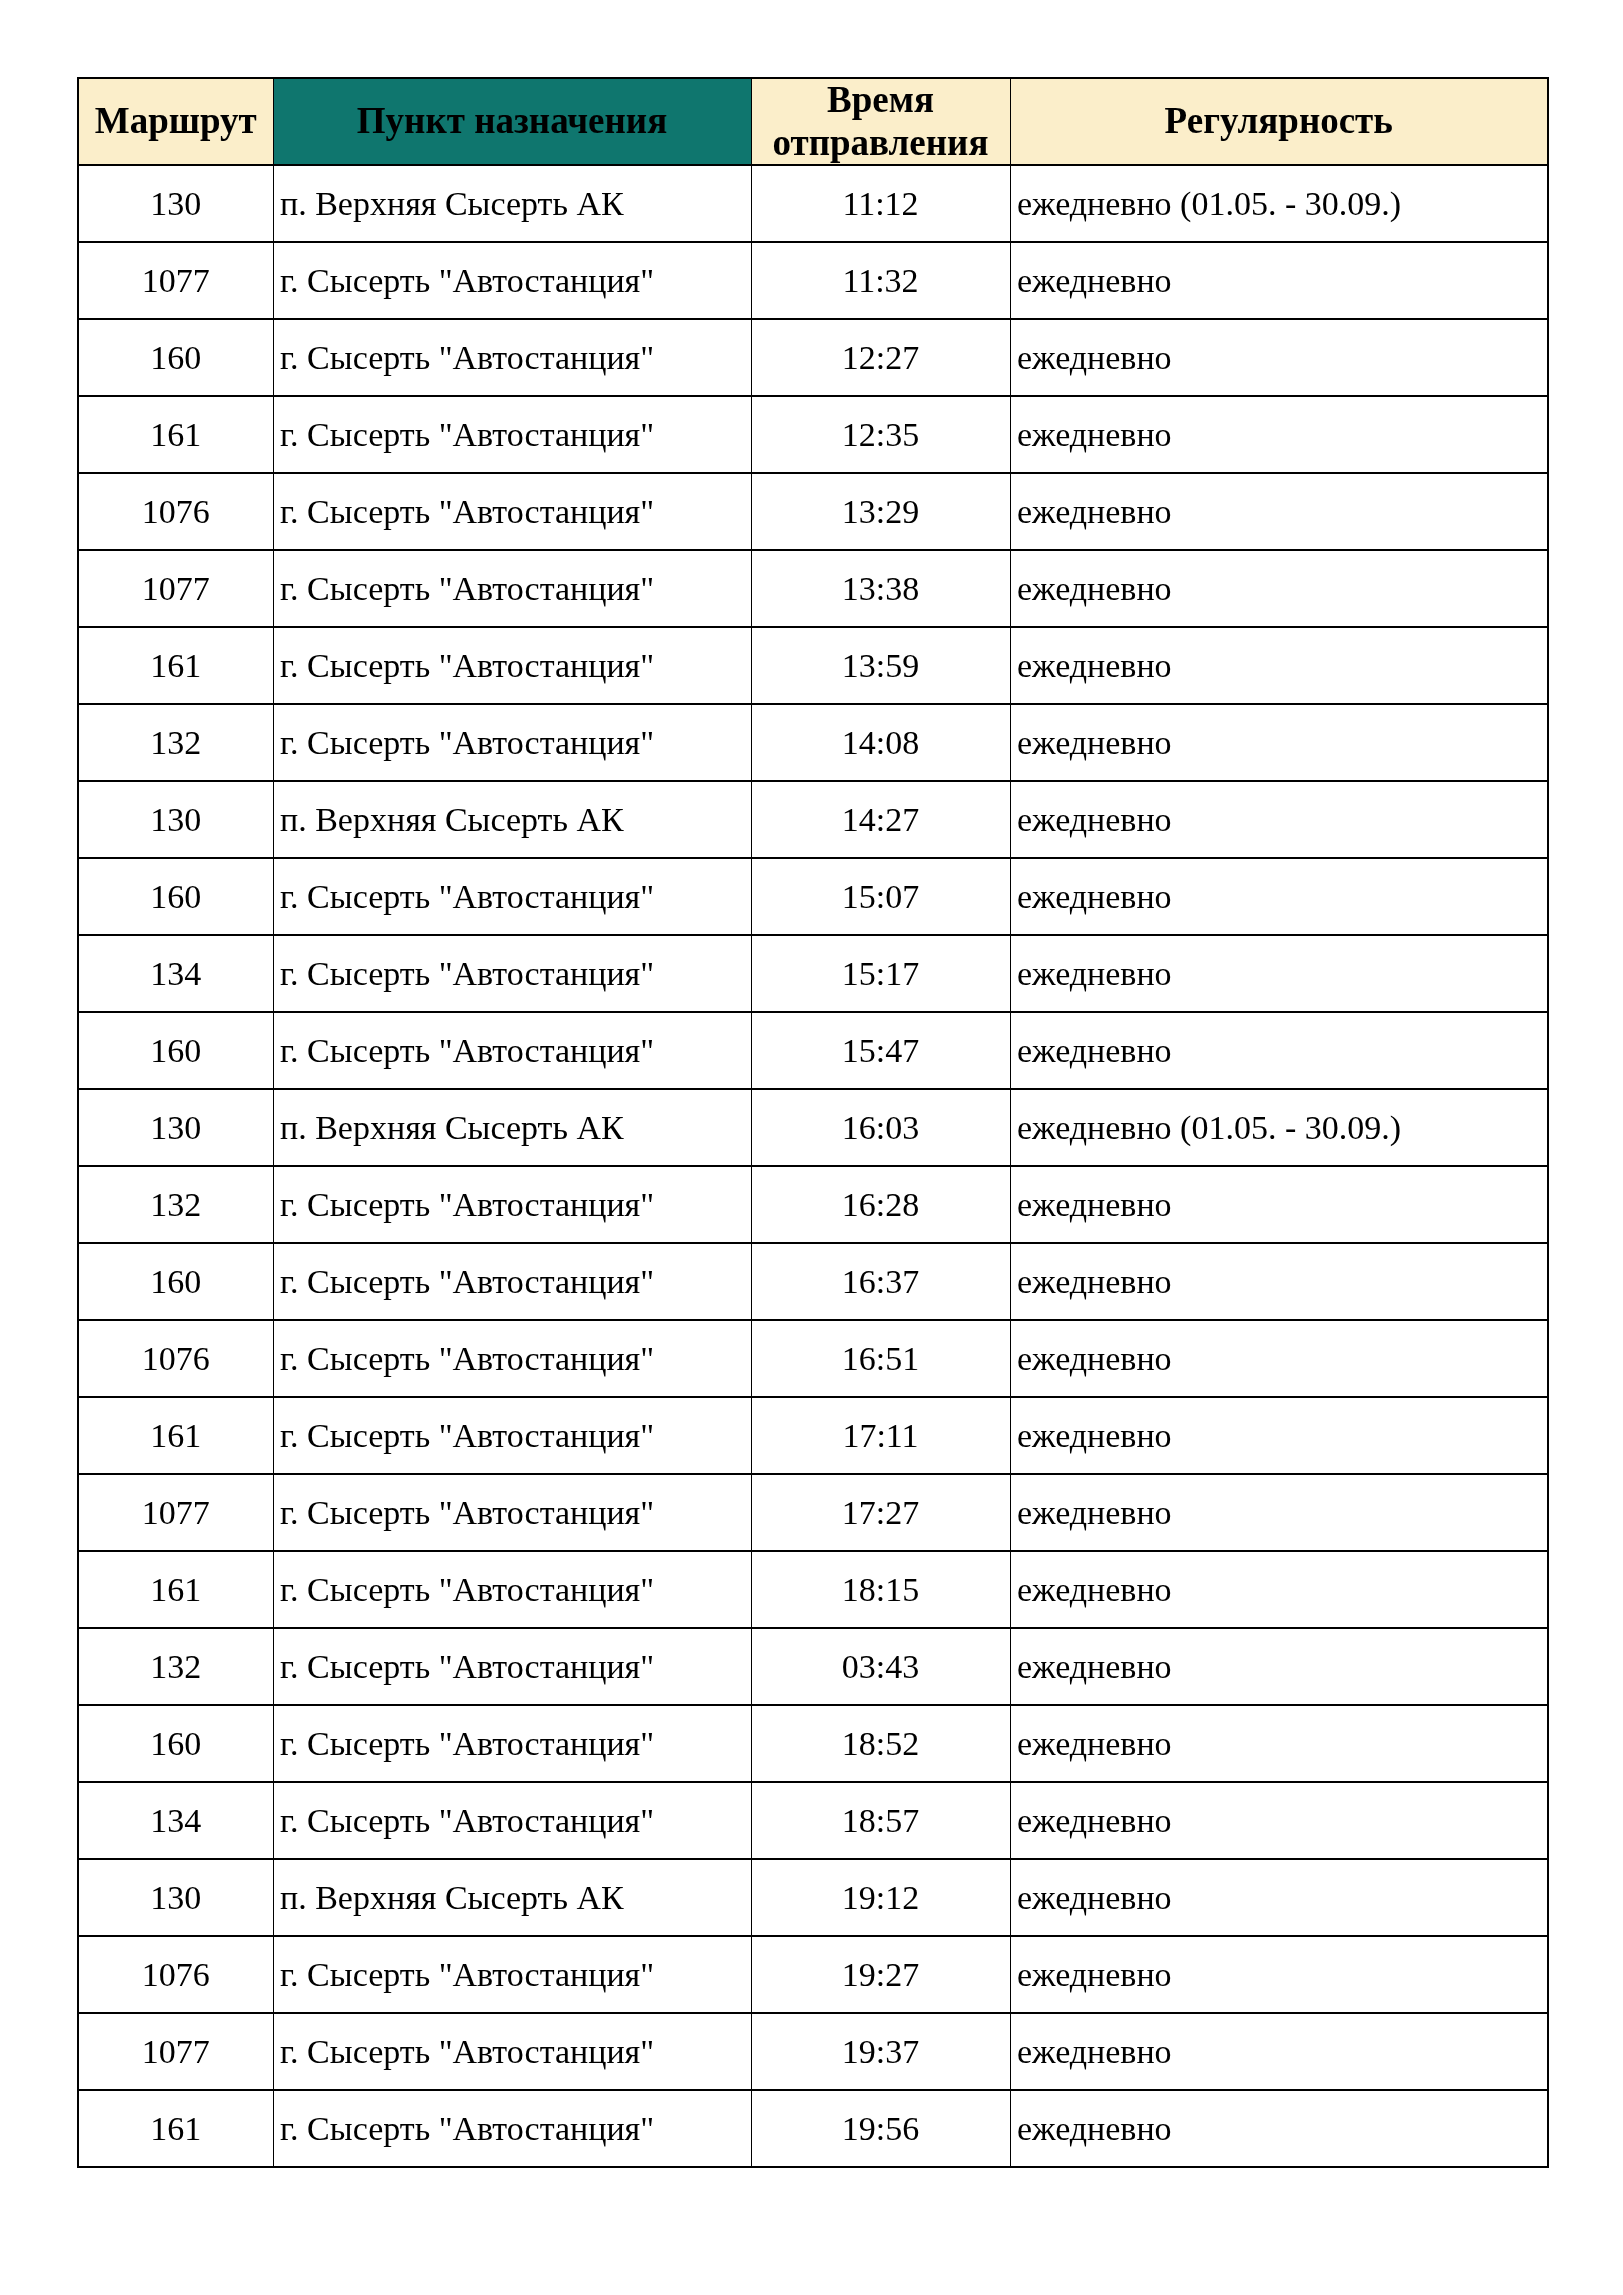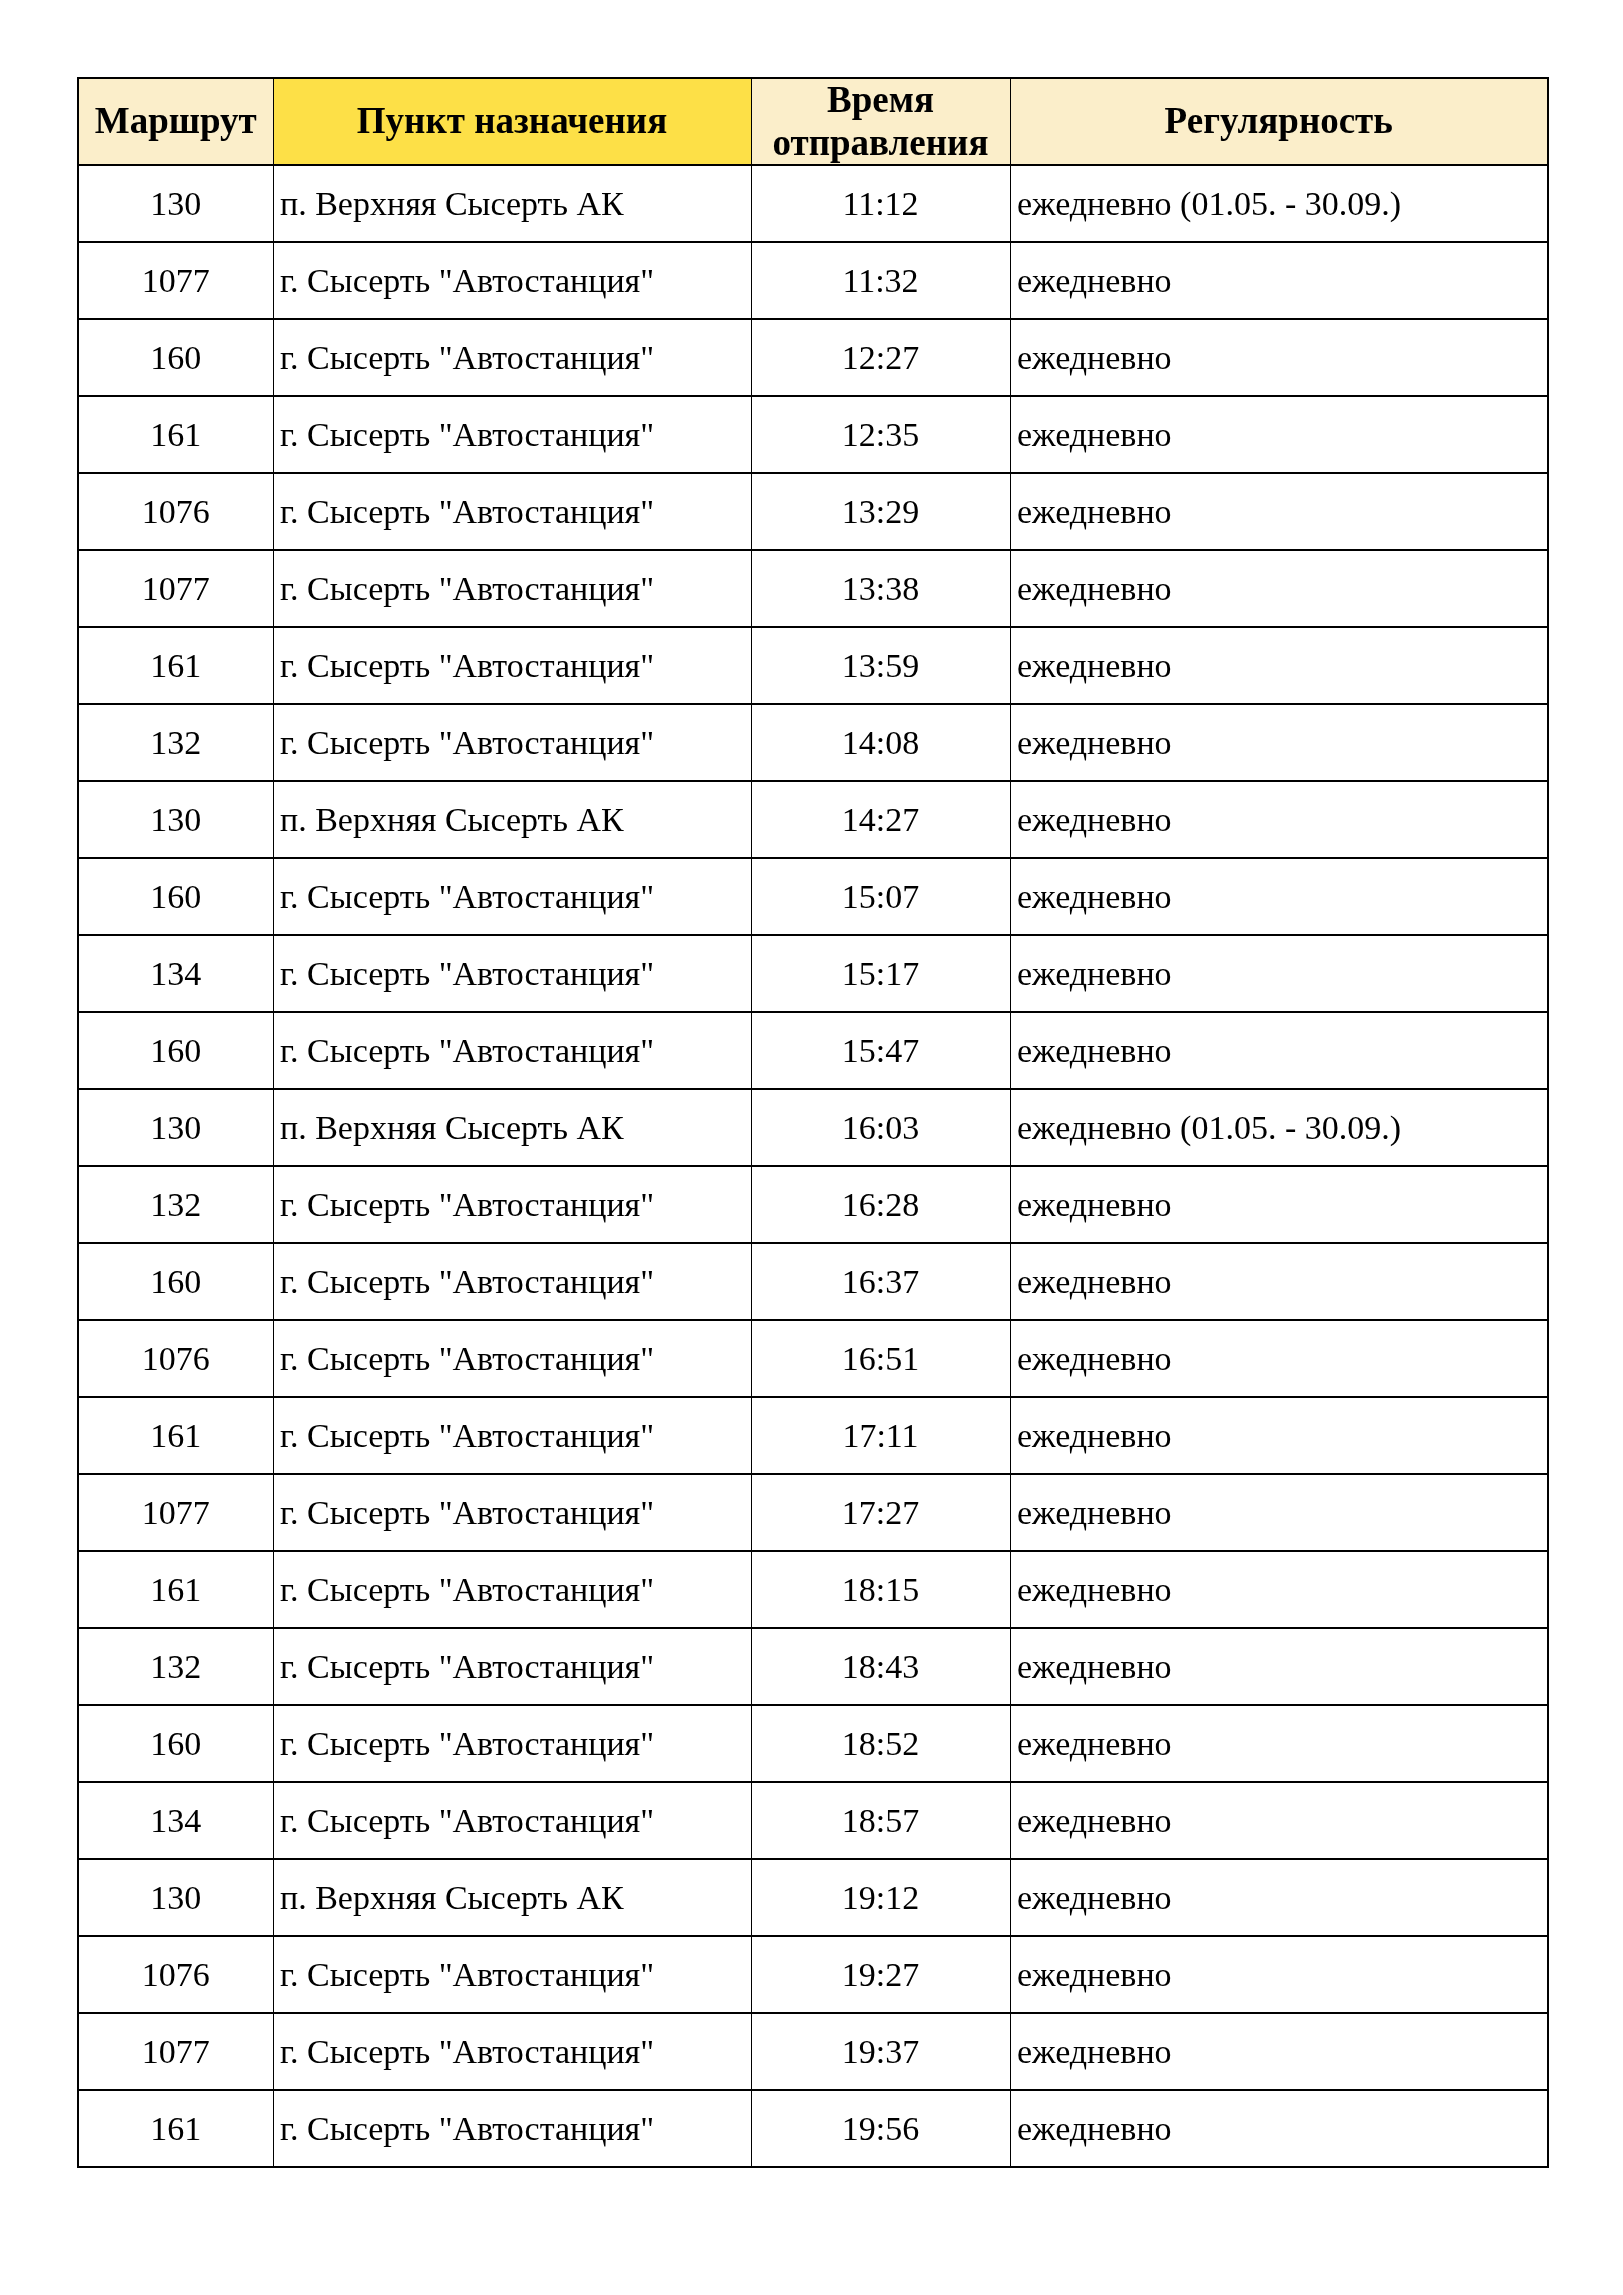--- a/index.html
+++ b/index.html
@@ -67,21 +67,21 @@
   <table class="schedule">
     <colgroup>
       <col class="col-route">
       <col class="col-dest">
       <col class="col-time">
       <col class="col-reg">
     </colgroup>
     <thead>
       <tr>
         <th style="background: rgb(251, 238, 202);">Маршрут</th>
-        <th style="background: #fde047;">Пункт назначения</th>
+        <th style="background: #0f766e;">Пункт назначения</th>
         <th style="background: rgb(251, 238, 202);">Время отправления</th>
         <th style="background: rgb(251, 238, 202); margin-left: 12px;">Регулярность</th>
       </tr>
     </thead>
     <tbody id="rows-body">
         <tr>
     <td class="c-route">130</td>
     <td class="c-dest">п. Верхняя Сысерть АК</td>
     <td class="c-time">11:12</td>
     <td class="c-reg">ежедневно (01.05. - 30.09.)</td>
@@ -190,21 +190,21 @@
   </tr>
         <tr>
     <td class="c-route">161</td>
     <td class="c-dest">г. Сысерть "Автостанция"</td>
     <td class="c-time">18:15</td>
     <td class="c-reg">ежедневно</td>
   </tr>
         <tr>
     <td class="c-route">132</td>
     <td class="c-dest">г. Сысерть "Автостанция"</td>
-    <td class="c-time">18:43</td>
+    <td class="c-time">03:43</td>
     <td class="c-reg">ежедневно</td>
   </tr>
         <tr>
     <td class="c-route">160</td>
     <td class="c-dest">г. Сысерть "Автостанция"</td>
     <td class="c-time">18:52</td>
     <td class="c-reg">ежедневно</td>
   </tr>
         <tr>
     <td class="c-route">134</td>

